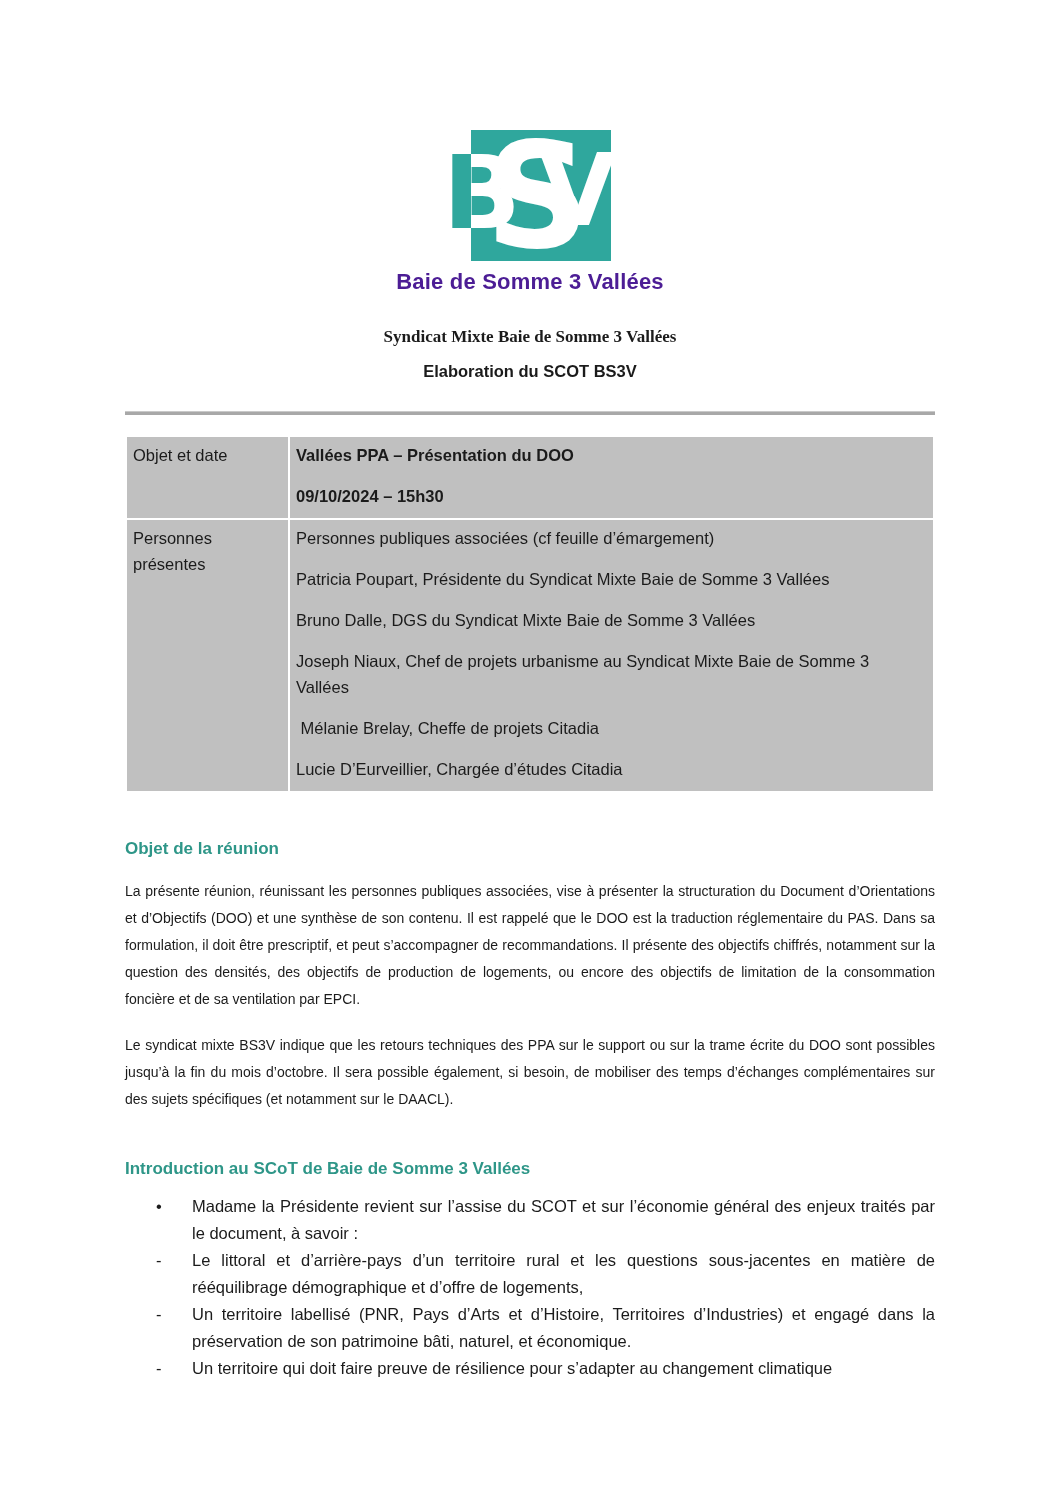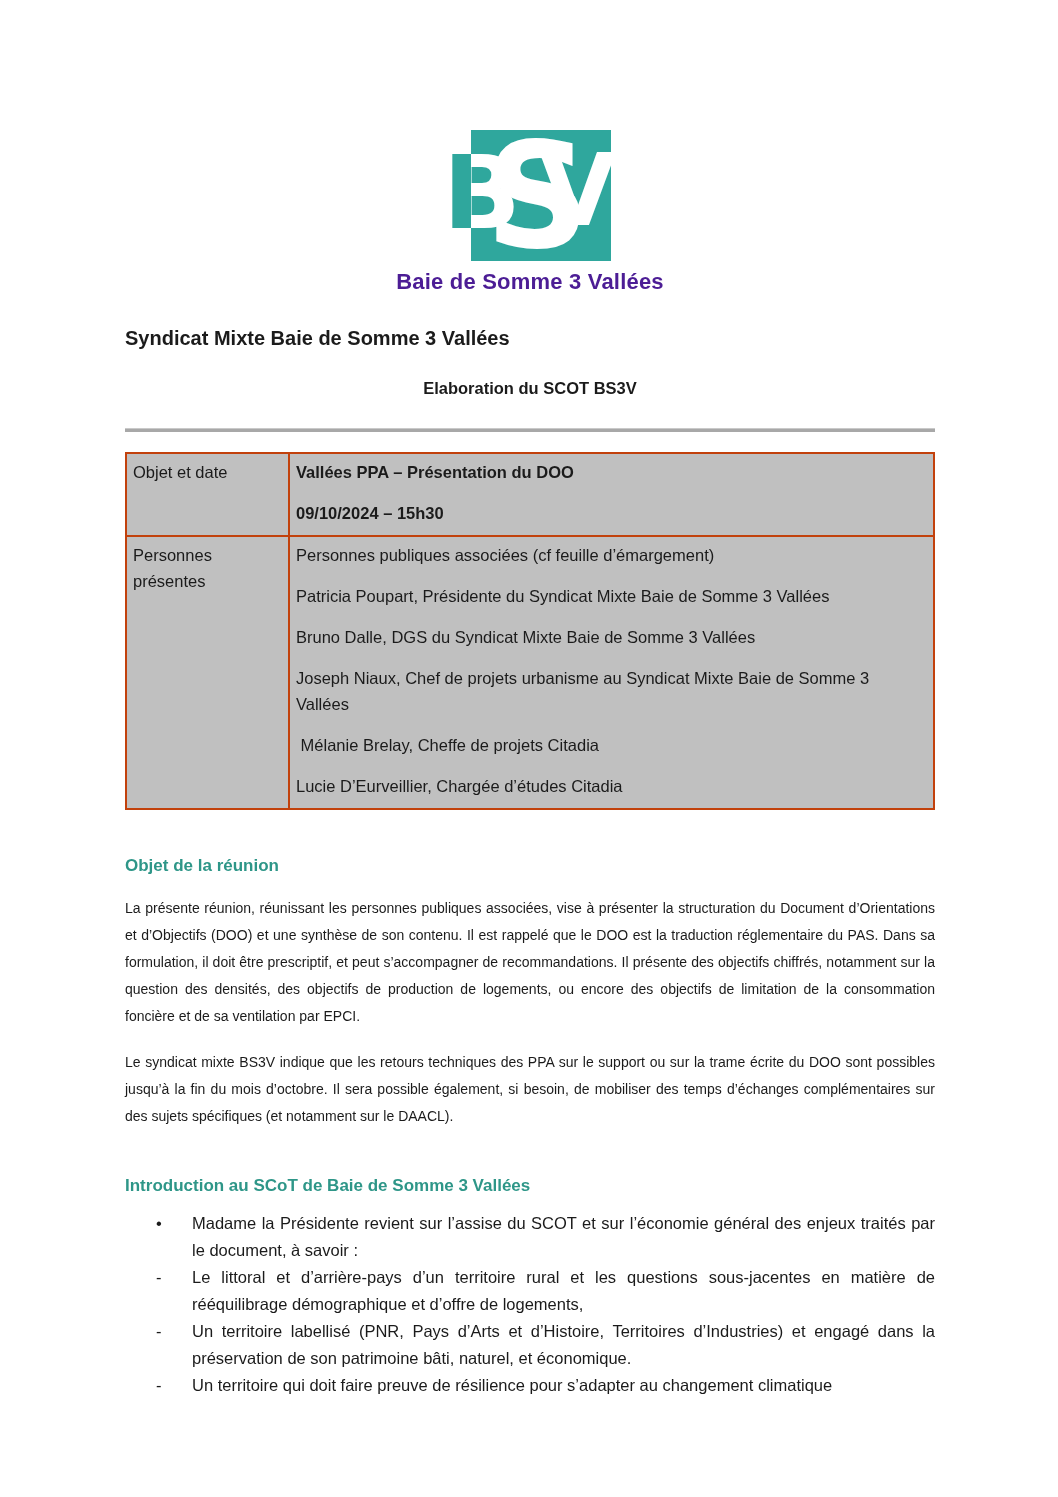--- a/index.html
+++ b/index.html
@@ -17,37 +17,37 @@
   .logo-block svg { display: inline-block; }
   .logo-caption {
     margin-top: 1px;
     color: #4c1d95;
     font-weight: 700;
     font-size: 22px;
     letter-spacing: 0.2px;
   }
 
   
-  .doc-title1 { margin-top: 32px; text-align: left; font-weight: 700; font-size: 20px; }
-  .doc-title2 { margin-top: 29px; text-align: center; font-weight: 700; font-size: 16.5px; }
+  .doc-title1 { margin-top: 32px; text-align: center; font-weight: 700; font-size: 17px; font-family: Liberation Serif, serif; }
+  .doc-title2 { margin-top: 15px; text-align: center; font-weight: 700; font-size: 16.5px; }
   .title-rule {
     margin-top: 30px; height: 3px; border: none;
     background: #a8a8a8; border-top: 1px solid #c9c9c9;
   }
 
   
   table.info {
     margin-top: 20px;
     width: 100%;
     border-collapse: collapse;
     background: #c0c0c0;
     font-size: 16.5px;
   }
   table.info td {
-    border: 2px solid #c2410c;
+    border: 2px solid #ffffff;
     padding: 5px 8px 5px 6px;
     vertical-align: top;
     line-height: 26px;
   }
   td.label-col { width: 147px; }
   td.label-mid { vertical-align: middle; border-radius: 23px; }
   table.info p { margin: 0 0 15px 0; white-space: pre-wrap; }
   table.info p:last-child { margin-bottom: 4px; }
   table.info .bold { font-weight: 700; }
 

